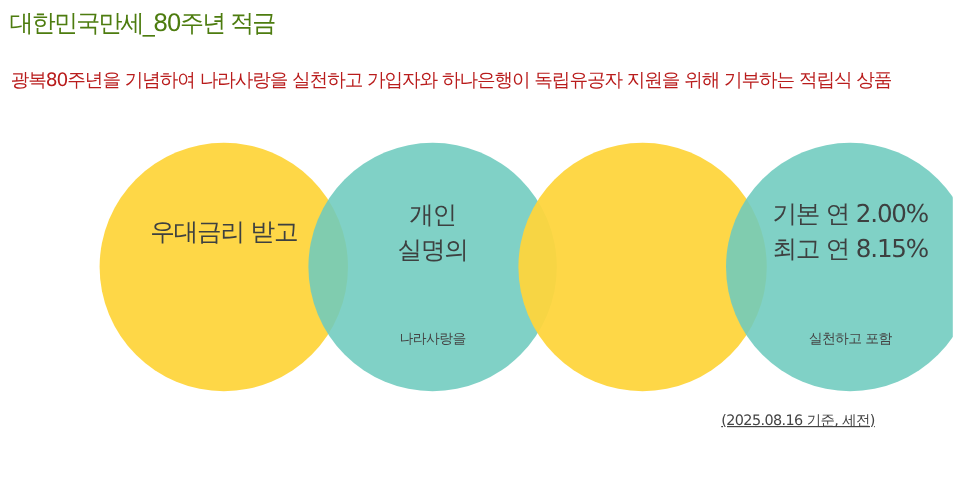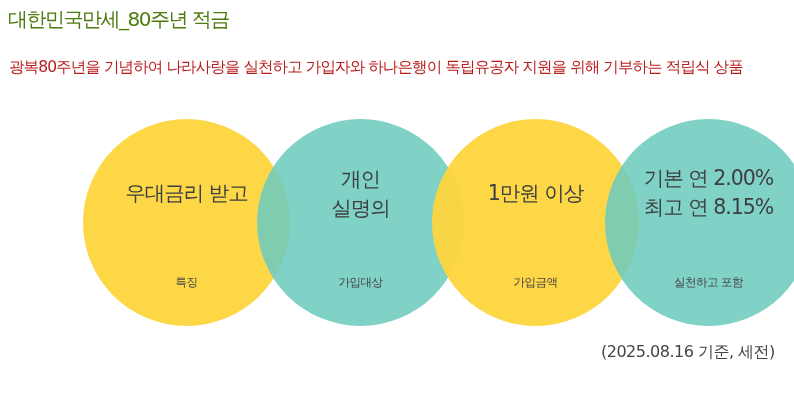--- a/index.html
+++ b/index.html
@@ -27,50 +27,47 @@
     .circle .main {
       position: absolute; left: 0; right: 0; text-align: center;
       font-size: 20.5px; line-height: 29px; color: #3d4040; letter-spacing: -1px;
     }
     .circle .sub {
       position: absolute; left: 0; right: 0; top: 156px; text-align: center;
       font-size: 11.5px; color: #444; letter-spacing: -0.5px;
     }
     .note {
       position: absolute; left: 601px; top: 342px;
-      font-size: 16px; color: #444; letter-spacing: -0.5px; white-space: nowrap;
+      font-size: 12px; color: #444; letter-spacing: -0.5px; white-space: nowrap; text-decoration: underline;
     }
   </style>
 </head>
 <body>
 
 <div class="title">대한민국만세_80주년 적금</div>
 <div class="subtitle">광복80주년을 기념하여 나라사랑을 실천하고 가입자와 하나은행이 독립유공자 지원을 위해 기부하는 적립식 상품</div>
 
 <div class="circles">
   <div class="circle yellow" style="left:36px;">
     <div class="main" style="top:60px;">
       <div>우대금리 받고</div>
     </div>
-    <div class="sub">특징</div>
   </div>
 
   <div class="circle teal" style="left:210px;">
     <div class="main" style="top:46px;">
       <div>개인</div>
       <div>실명의</div>
     </div>
-    <div class="sub">가입대상</div>
+    <div class="sub">나라사랑을</div>
   </div>
 
   <div class="circle yellow" style="left:385px;">
     <div class="main" style="top:60px;">
-      <div>1만원 이상</div>
     </div>
-    <div class="sub">가입금액</div>
   </div>
 
   <div class="circle teal" style="left:558px;">
     <div class="main" style="top:45px;">
       <div>기본 연 2.00%</div>
       <div>최고 연 8.15%</div>
     </div>
     <div class="sub">실천하고 포함</div>
   </div>
 </div>

